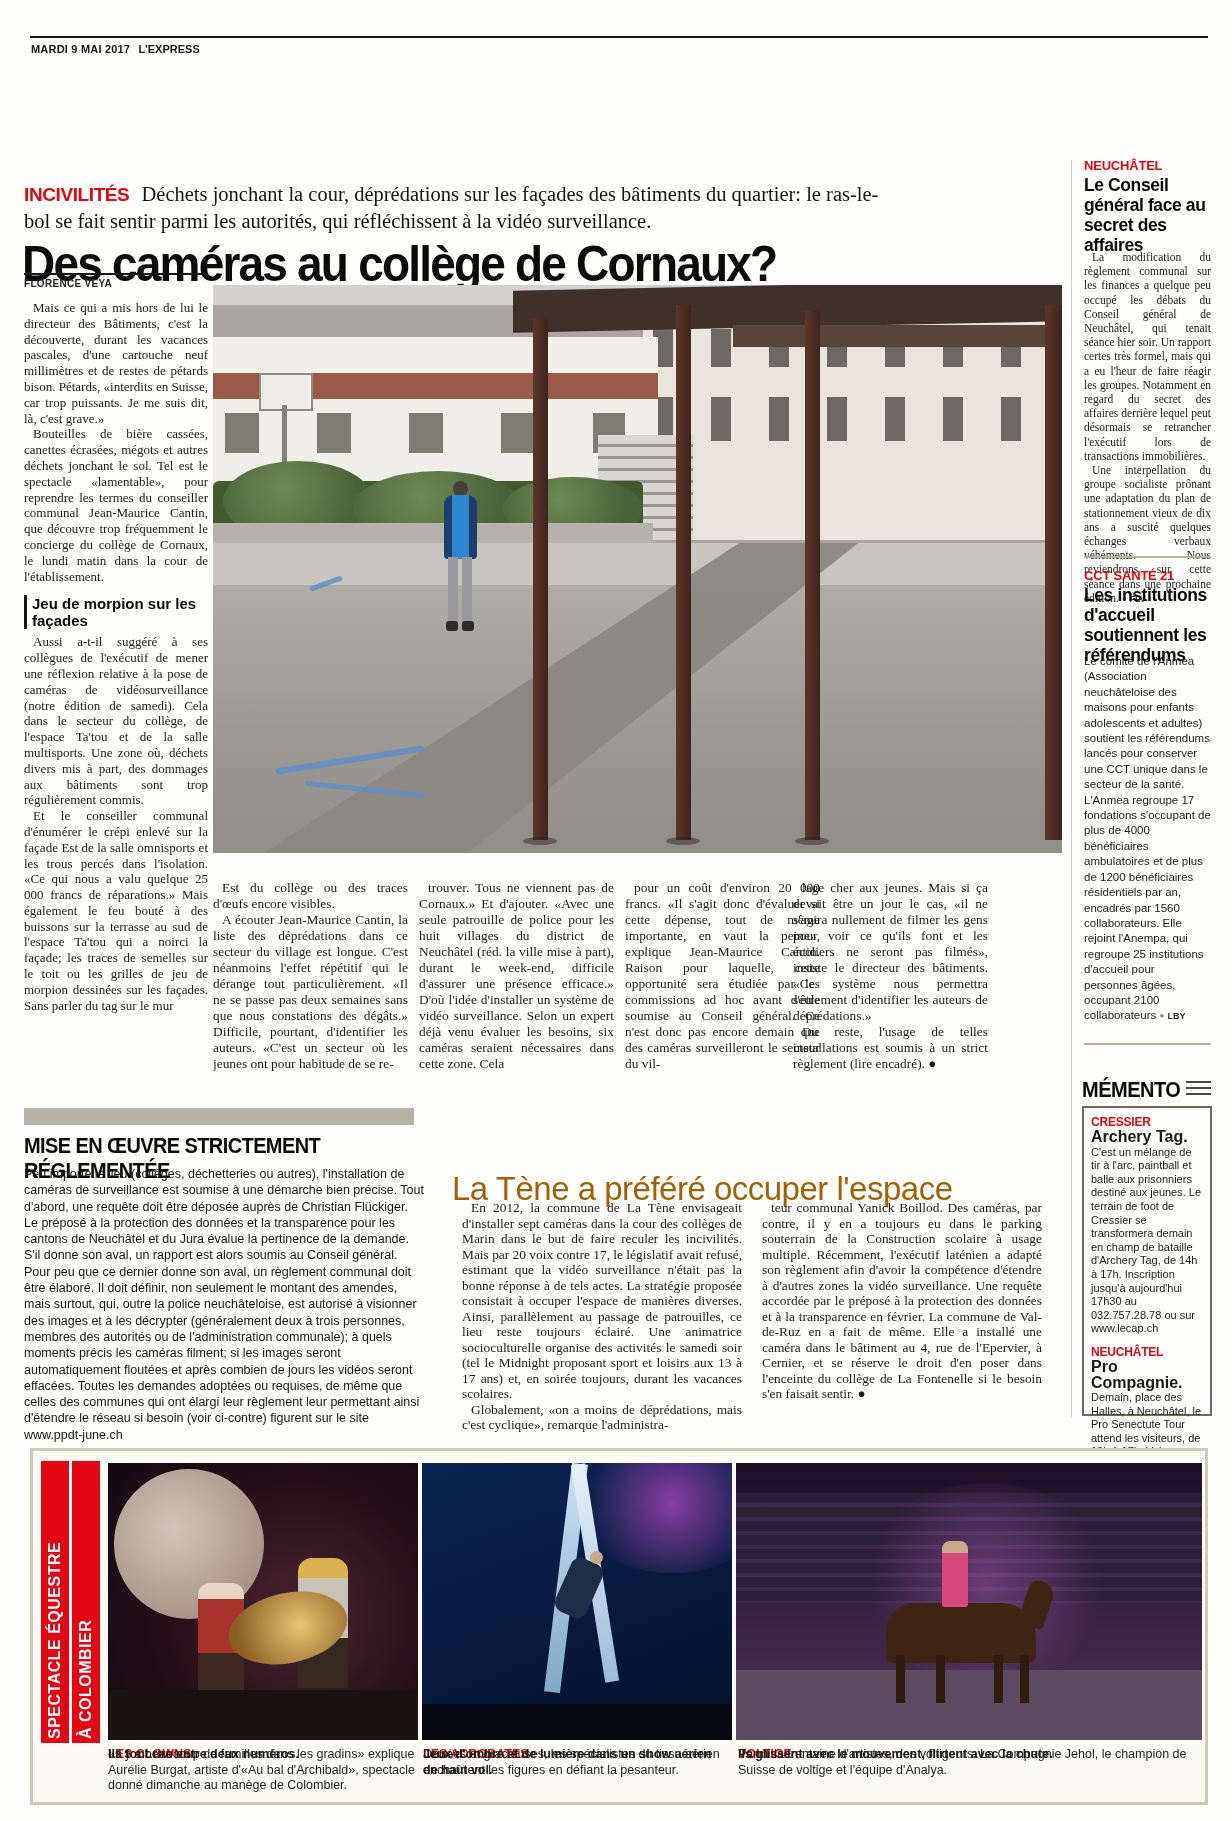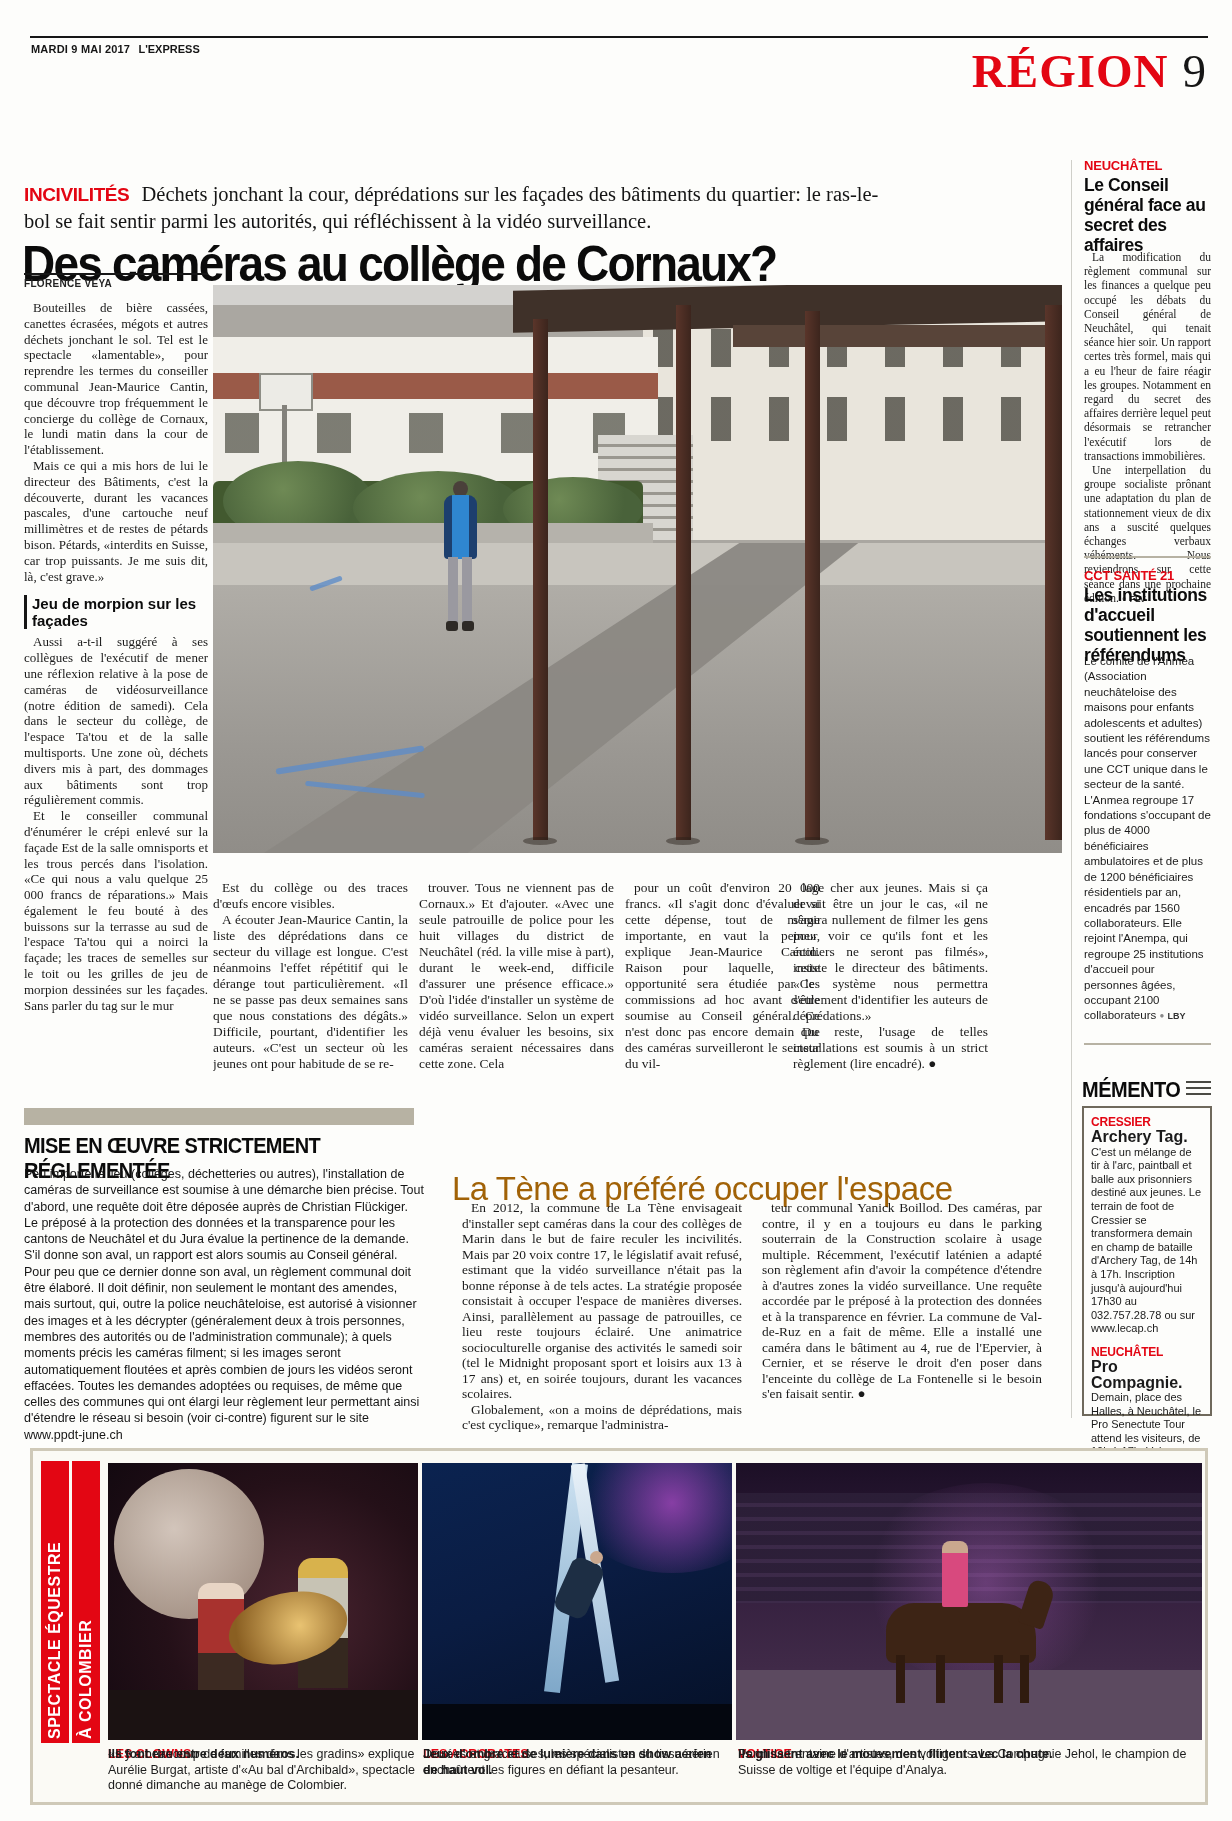--- a/index.html
+++ b/index.html
@@ -128,35 +128,31 @@
 </head>
 <body>
 
 <div class="page">
 
   <div class="top-rule"></div>
   <div class="dateline">
     <span>MARDI 9 MAI 2017</span>
     <span class="brand">L'EXPRESS</span>
   </div>
-  <div class="region">
-    <span class="rname">RÉGION</span>
-    <span class="rpage">9</span>
-  </div>
 
   <p class="kicker">
     <span class="klabel">INCIVILITÉS</span>
     <span>Déchets jonchant la cour, déprédations sur les façades des bâtiments du quartier: le ras-le-bol se fait sentir parmi les autorités, qui réfléchissent à la vidéo surveillance.</span>
   </p>
   <h1 class="headline">Des caméras au collège de Cornaux?</h1>
   <div class="byline">FLORENCE VEYA</div>
 
   <div class="col1 bodytext">
+    <p>Mais ce qui a mis hors de lui le directeur des Bâtiments, c'est la découverte, durant les vacances pascales, d'une cartouche neuf millimètres et de restes de pétards bison. Pétards, «interdits en Suisse, car trop puissants. Je me suis dit, là, c'est grave.»</p>
     <p>Bouteilles de bière cassées, canettes écrasées, mégots et autres déchets jonchant le sol. Tel est le spectacle «lamentable», pour reprendre les termes du conseiller communal Jean-Maurice Cantin, que découvre trop fréquemment le concierge du collège de Cornaux, le lundi matin dans la cour de l'établissement.</p>
-    <p>Mais ce qui a mis hors de lui le directeur des Bâtiments, c'est la découverte, durant les vacances pascales, d'une cartouche neuf millimètres et de restes de pétards bison. Pétards, «interdits en Suisse, car trop puissants. Je me suis dit, là, c'est grave.»</p>
     <div class="subhead">Jeu de morpion sur les façades</div>
     <p>Aussi a-t-il suggéré à ses collègues de l'exécutif de mener une réflexion relative à la pose de caméras de vidéosurveillance (notre édition de samedi). Cela dans le secteur du collège, de l'espace Ta'tou et de la salle multisports. Une zone où, déchets divers mis à part, des dommages aux bâtiments sont trop régulièrement commis.</p>
     <p>Et le conseiller communal d'énumérer le crépi enlevé sur la façade Est de la salle omnisports et les trous percés dans l'isolation. «Ce qui nous a valu quelque 25 000 francs de réparations.» Mais également le feu bouté à des buissons sur la terrasse au sud de l'espace Ta'tou qui a noirci la façade; les traces de semelles sur le toit ou les grilles de jeu de morpion dessinées sur les façades. Sans parler du tag sur le mur</p>
   </div>
 
   <div class="photo">
     <div class="ph-sky"></div>
     <div class="ph-bldg-r"></div>
     <div class="ph-roof-r"></div>
     <div class="ph-win-band" style="left:440px;top:44px;width:400px;height:38px;"></div>

